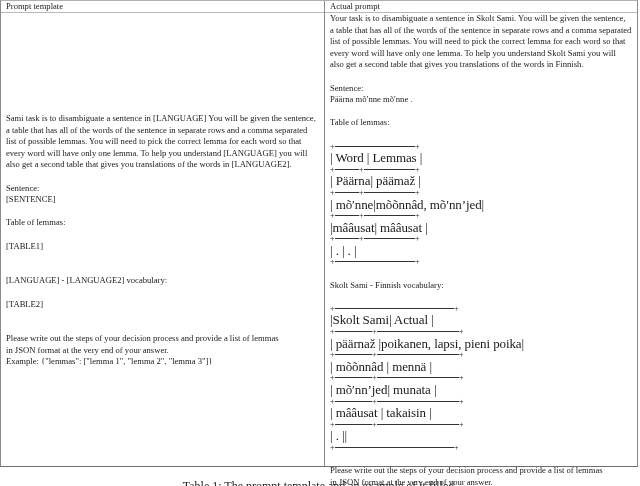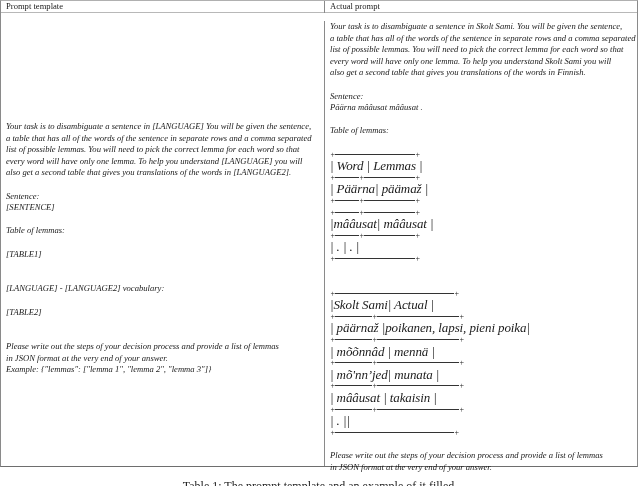--- a/index.html
+++ b/index.html
@@ -43,26 +43,25 @@
     font-size: 8.6px;
     line-height: 11px;
     padding-left: 5px;
     box-sizing: border-box;
     white-space: nowrap;
   }
   .hc-left { left: 0; width: 323px; }
   .hc-right { left: 323px; width: 314px; border-left: 1px solid #8a8a8a; }
   .col {
     position: absolute;
-    top: 20px;
+    top: 12px;
     bottom: 0;
     box-sizing: border-box;
     font-size: 8.6px;
     line-height: 11.6px;
-    font-style: italic;
   }
   .col-left {
     left: 0;
     width: 323px;
     padding-left: 5px;
   }
   .col-right {
     left: 323px;
     width: 314px;
     border-left: 1px solid #8a8a8a;
@@ -112,21 +111,21 @@
 <body>
 
 <div class="prompt-table">
   <div class="header-row">
     <div class="header-cell hc-left">Prompt template</div>
     <div class="header-cell hc-right">Actual prompt</div>
   </div>
 
   <div class="col col-left">
     <div style="height: 100px;"></div>
-    <span class="line">Your task is to disambiguate a sentence in [LANGUAGE] You will be given the sentence,</span>
+    <span class="line">Sami task is to disambiguate a sentence in [LANGUAGE] You will be given the sentence,</span>
     <span class="line">a table that has all of the words of the sentence in separate rows and a comma separated</span>
     <span class="line">list of possible lemmas. You will need to pick the correct lemma for each word so that</span>
     <span class="line">every word will have only one lemma. To help you understand [LANGUAGE] you will</span>
     <span class="line">also get a second table that gives you translations of the words in [LANGUAGE2].</span>
     <span class="line gap"></span>
     <span class="line">Sentence:</span>
     <span class="line">[SENTENCE]</span>
     <span class="line gap"></span>
     <span class="line">Table of lemmas:</span>
     <span class="line gap"></span>
@@ -144,21 +143,21 @@
   </div>
 
   <div class="col col-right">
     <span class="line">Your task is to disambiguate a sentence in Skolt Sami. You will be given the sentence,</span>
     <span class="line">a table that has all of the words of the sentence in separate rows and a comma separated</span>
     <span class="line">list of possible lemmas. You will need to pick the correct lemma for each word so that</span>
     <span class="line">every word will have only one lemma. To help you understand Skolt Sami you will</span>
     <span class="line">also get a second table that gives you translations of the words in Finnish.</span>
     <span class="line gap"></span>
     <span class="line">Sentence:</span>
-    <span class="line">Päärna mââusat mââusat .</span>
+    <span class="line">Päärna mõʹnne mõʹnne .</span>
     <span class="line gap"></span>
     <span class="line">Table of lemmas:</span>
     <span class="line gap"></span>
 
     <span class="rule">
       <span class="plus" style="left:0">+</span>
         <span class="seg" style="left:5px;width:80px"></span>
         <span class="plus" style="left:85px">+</span>
     </span>
     <span class="line ascii">| Word | Lemmas |</span>
@@ -170,20 +169,21 @@
         <span class="plus" style="left:85px">+</span>
     </span>
     <span class="line ascii">| Päärna| päämaž |</span>
     <span class="rule">
       <span class="plus" style="left:0">+</span>
         <span class="seg" style="left:5px;width:24px"></span>
         <span class="plus" style="left:29px">+</span>
         <span class="seg" style="left:34px;width:51px"></span>
         <span class="plus" style="left:85px">+</span>
     </span>
+    <span class="line ascii">| mõʹnne|mõõnnâd, mõʹnnʼjed|</span>
     <span class="rule">
       <span class="plus" style="left:0">+</span>
         <span class="seg" style="left:5px;width:24px"></span>
         <span class="plus" style="left:29px">+</span>
         <span class="seg" style="left:34px;width:51px"></span>
         <span class="plus" style="left:85px">+</span>
     </span>
     <span class="line ascii">|mââusat| mââusat |</span>
     <span class="rule">
       <span class="plus" style="left:0">+</span>
@@ -193,20 +193,21 @@
         <span class="plus" style="left:85px">+</span>
     </span>
     <span class="line ascii">| . | . |</span>
     <span class="rule">
       <span class="plus" style="left:0">+</span>
         <span class="seg" style="left:5px;width:80px"></span>
         <span class="plus" style="left:85px">+</span>
     </span>
 
     <span class="line gap"></span>
+    <span class="line">Skolt Sami - Finnish vocabulary:</span>
     <span class="line gap"></span>
 
     <span class="rule">
       <span class="plus" style="left:0">+</span>
         <span class="seg" style="left:5px;width:119px"></span>
         <span class="plus" style="left:124px">+</span>
     </span>
     <span class="line ascii">|Skolt Sami| Actual |</span>
     <span class="rule">
       <span class="plus" style="left:0">+</span>

